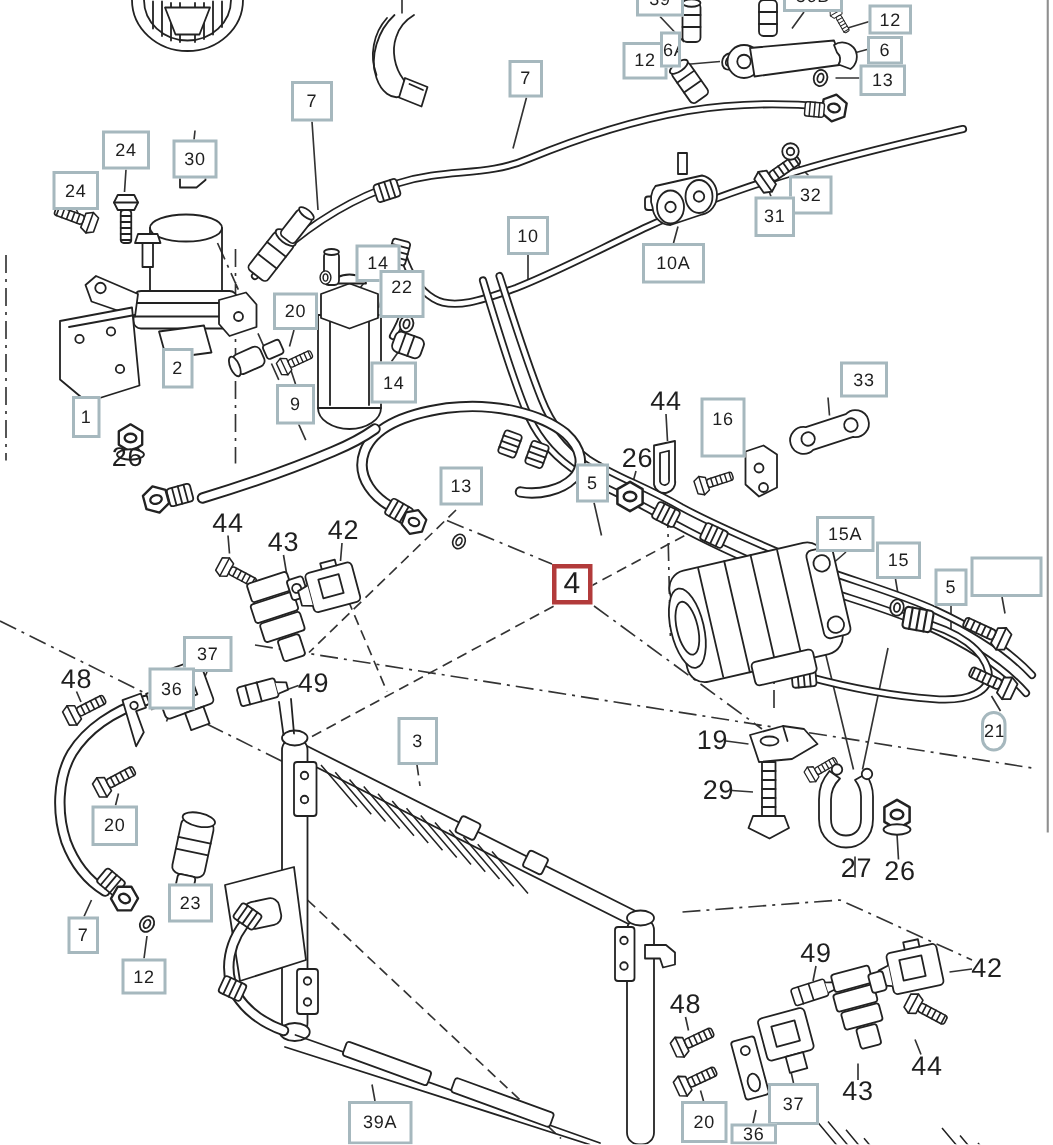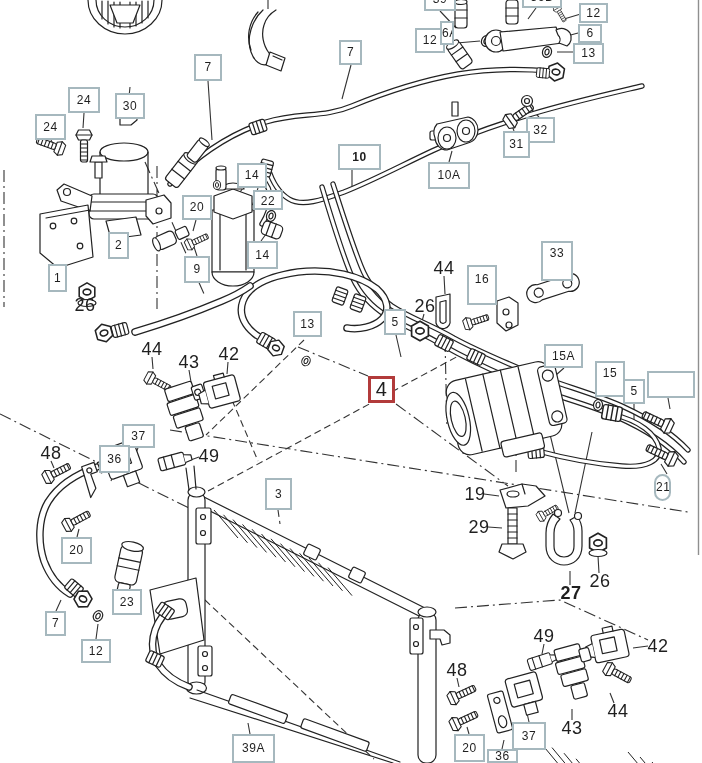--- a/index.html
+++ b/index.html
@@ -425,36 +425,36 @@
       <div class="callout" style="left: 573px; top: 43px; width: 31px; height: 21px; line-height: 17px;">13</div>
       <div class="callout" style="left: 415px; top: 28px; width: 30px; height: 25px; line-height: 21px;">12</div>
       <div class="callout" style="left: 440px; top: 21px; width: 14px; height: 24px; line-height: 20px;">6A</div>
       <div class="callout" style="left: 339px; top: 40px; width: 23px; height: 25px; line-height: 21px;">7</div>
       <div class="callout" style="left: 194px; top: 54px; width: 28px; height: 27px; line-height: 23px;">7</div>
       <div class="callout" style="left: 115px; top: 61px; width: 30px; height: 26px; line-height: 22px; margin-top: 32px;">30</div>
       <div class="callout" style="left: 68px; top: 87px; width: 32px; height: 26px; line-height: 22px;">24</div>
       <div class="callout" style="left: 35px; top: 114px; width: 31px; height: 26px; line-height: 22px;">24</div>
       <div class="callout" style="left: 526px; top: 117px; width: 29px; height: 26px; line-height: 22px;">32</div>
       <div class="callout" style="left: 503px; top: 131px; width: 27px; height: 27px; line-height: 23px;">31</div>
-      <div class="callout" style="left: 338px; top: 144px; width: 43px; height: 26px; line-height: 22px; font-weight: bold;">10</div>
+      <div class="callout" style="left: 338px; top: 144px; width: 28px; height: 26px; line-height: 22px;">10</div>
       <div class="callout" style="left: 428px; top: 162px; width: 42px; height: 27px; line-height: 23px;">10A</div>
       <div class="callout" style="left: 237px; top: 163px; width: 30px; height: 25px; line-height: 21px;">14</div>
-      <div class="callout" style="left: 253px; top: 190px; width: 30px; height: 20px; line-height: 18px;">22</div>
+      <div class="callout" style="left: 253px; top: 180px; width: 30px; height: 32px; line-height: 18px;">22</div>
       <div class="callout" style="left: 182px; top: 195px; width: 30px; height: 25px; line-height: 21px;">20</div>
       <div class="callout" style="left: 247px; top: 241px; width: 31px; height: 28px; line-height: 24px;">14</div>
       <div class="callout" style="left: 184px; top: 256px; width: 26px; height: 27px; line-height: 23px;">9</div>
       <div class="callout" style="left: 108px; top: 232px; width: 21px; height: 27px; line-height: 23px;">2</div>
       <div class="callout" style="left: 48px; top: 264px; width: 19px; height: 28px; line-height: 24px;">1</div>
-      <div class="callout" style="left: 541px; top: 241px; width: 32px; height: 40px; line-height: 20px;">33</div>
+      <div class="callout" style="left: 560px; top: 241px; width: 32px; height: 24px; line-height: 20px;">33</div>
       <div class="callout" style="left: 467px; top: 265px; width: 30px; height: 40px; line-height: 24px;">16</div>
       <div class="callout" style="left: 293px; top: 311px; width: 29px; height: 26px; line-height: 22px;">13</div>
       <div class="callout" style="left: 384px; top: 309px; width: 22px; height: 26px; line-height: 22px;">5</div>
       <div class="callout highlight" style="left: 368px; top: 376px; width: 27px; height: 27px; line-height: 21px;">4</div>
       <div class="callout" style="left: 544px; top: 344px; width: 39px; height: 24px; line-height: 20px;">15A</div>
-      <div class="callout" style="left: 584px; top: 361px; width: 30px; height: 36px; line-height: 21px; margin-left: 11px;">15</div>
+      <div class="callout" style="left: 584px; top: 361px; width: 30px; height: 25px; line-height: 21px;">15</div>
       <div class="callout" style="left: 623px; top: 379px; width: 22px; height: 25px; line-height: 21px;">5</div>
       <div class="callout" style="left: 647px; top: 371px; width: 41px; height: 27px; line-height: 23px; padding-left: 44px;">21A</div>
       <div class="callout" style="left: 654px; top: 474px; width: 17px; height: 27px; line-height: 23px; border-radius: 12px;">21</div>
       <div class="callout" style="left: 122px; top: 424px; width: 33px; height: 24px; line-height: 20px;">37</div>
       <div class="callout" style="left: 99px; top: 445px; width: 31px; height: 28px; line-height: 24px;">36</div>
       <div class="callout" style="left: 265px; top: 478px; width: 27px; height: 32px; line-height: 28px;">3</div>
       <div class="callout" style="left: 61px; top: 537px; width: 31px; height: 27px; line-height: 23px;">20</div>
       <div class="callout" style="left: 112px; top: 589px; width: 30px; height: 26px; line-height: 22px;">23</div>
       <div class="callout" style="left: 45px; top: 611px; width: 21px; height: 25px; line-height: 21px;">7</div>
       <div class="callout" style="left: 81px; top: 639px; width: 30px; height: 24px; line-height: 20px;">12</div>
@@ -465,21 +465,21 @@
       <div class="plain-label" style="left: 85px; top: 305px;">26</div>
       <div class="plain-label" style="left: 444px; top: 268px;">44</div>
       <div class="plain-label" style="left: 425px; top: 306px;">26</div>
       <div class="plain-label" style="left: 152px; top: 349px;">44</div>
       <div class="plain-label" style="left: 189px; top: 362px;">43</div>
       <div class="plain-label" style="left: 229px; top: 354px;">42</div>
       <div class="plain-label" style="left: 51px; top: 453px;">48</div>
       <div class="plain-label" style="left: 209px; top: 456px;">49</div>
       <div class="plain-label" style="left: 475px; top: 494px;">19</div>
       <div class="plain-label" style="left: 479px; top: 527px;">29</div>
-      <div class="plain-label" style="left: 571px; top: 593px; font-weight: bold;">27</div>
+      <div class="plain-label" style="left: 571px; top: 579px;">27</div>
       <div class="plain-label" style="left: 600px; top: 581px;">26</div>
       <div class="plain-label" style="left: 544px; top: 636px;">49</div>
       <div class="plain-label" style="left: 658px; top: 646px;">42</div>
       <div class="plain-label" style="left: 457px; top: 670px;">48</div>
       <div class="plain-label" style="left: 618px; top: 711px;">44</div>
       <div class="plain-label" style="left: 572px; top: 728px;">43</div>
     </div>
 
 </div>
 

